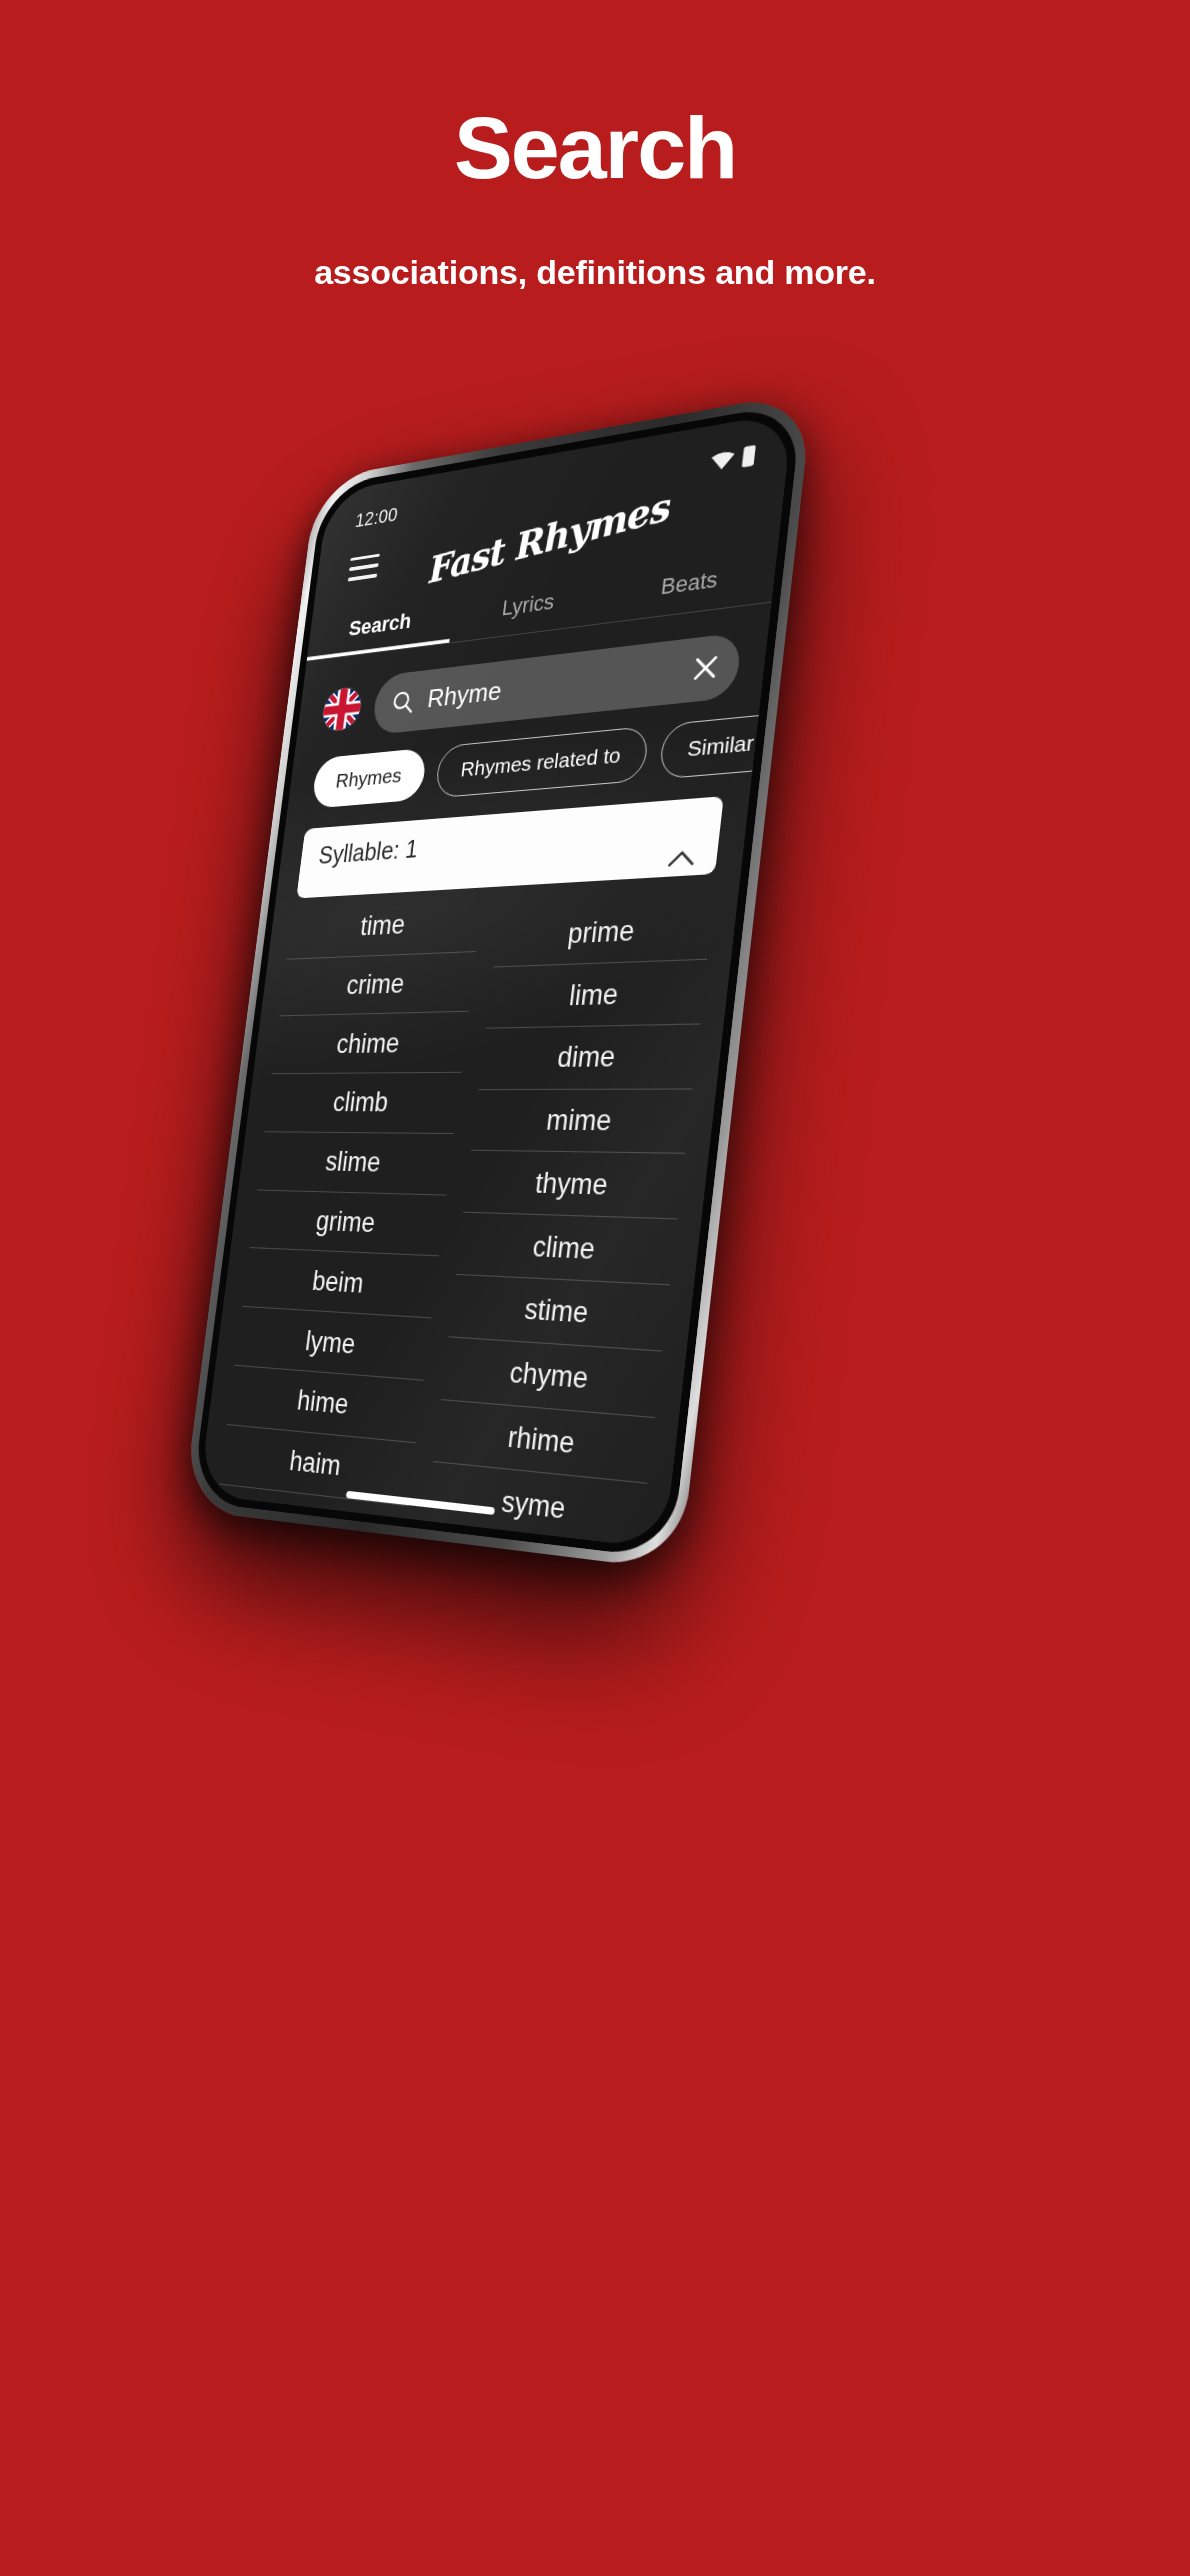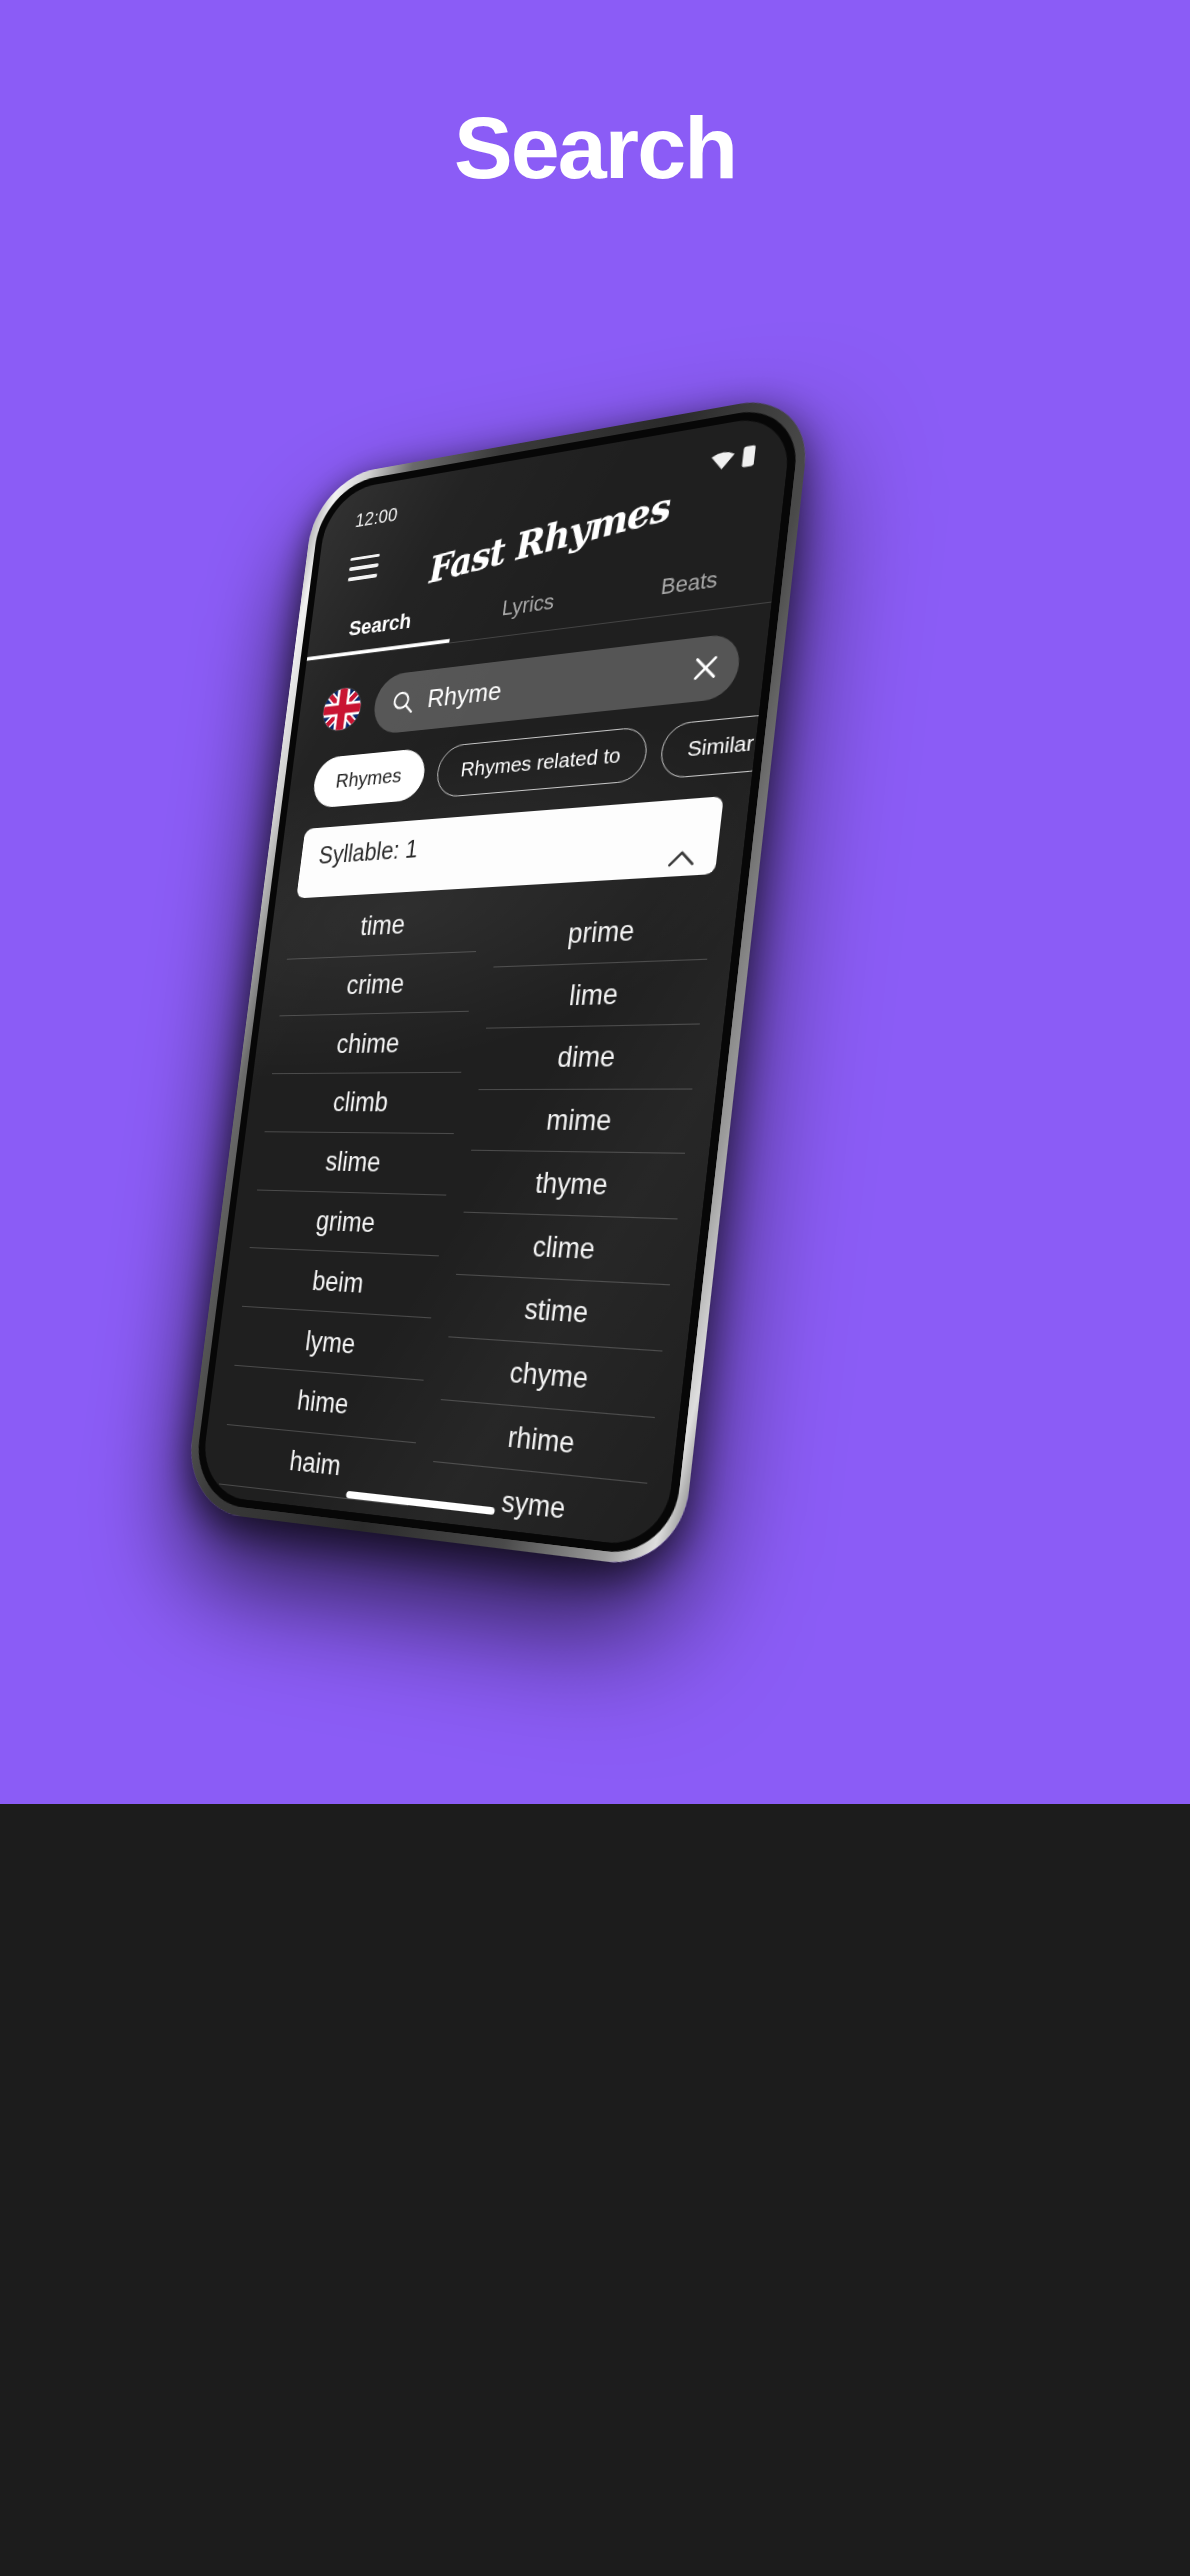--- a/index.html
+++ b/index.html
@@ -4,22 +4,22 @@
 <style>
   * { margin:0; padding:0; box-sizing:border-box; }
   html,body{
     width:1190px; height:2576px;
     background:#1c1c1c;
     font-family:"Liberation Sans", sans-serif;
     overflow:hidden;
   }
   #page{
     position:relative;
-    width:1190px; height:1804px;
-    background:#8b5cf6;
+    width:1190px; height:2576px;
+    background:#b91c1c;
     overflow:hidden;
   }
 
   
   .promo{
     position:absolute;
     top:0; left:0; right:0;
     text-align:center;
     padding-top:104px;
   }
@@ -291,20 +291,21 @@
   }
 </style>
 </head>
 <body>
 
 <div id="page">
 
   <div class="promo">
     <div class="promo-title">Search</div>
     <div class="promo-sub">
+      <div>associations, definitions and more.</div>
     </div>
   </div>
 
   <div class="stage">
     <div class="phone-wrap">
       <div class="phone-frame"></div>
       <div class="phone-bezel"></div>
 
       <div class="screen">
 

